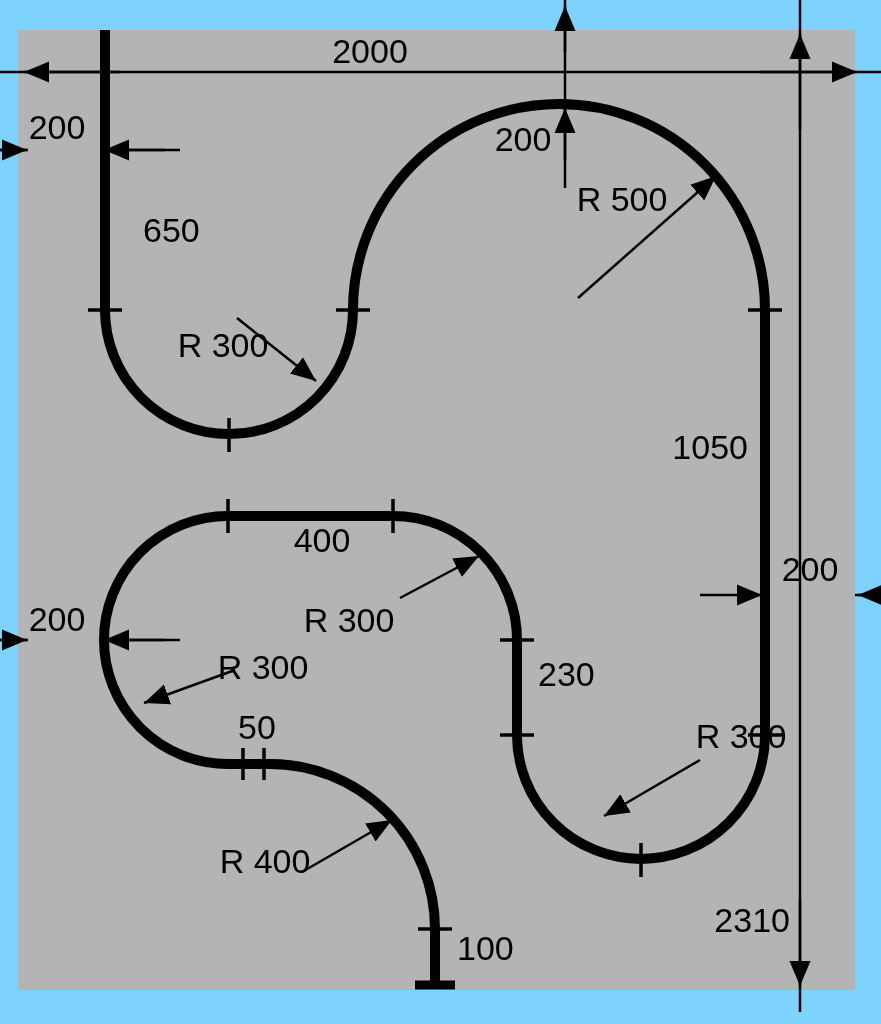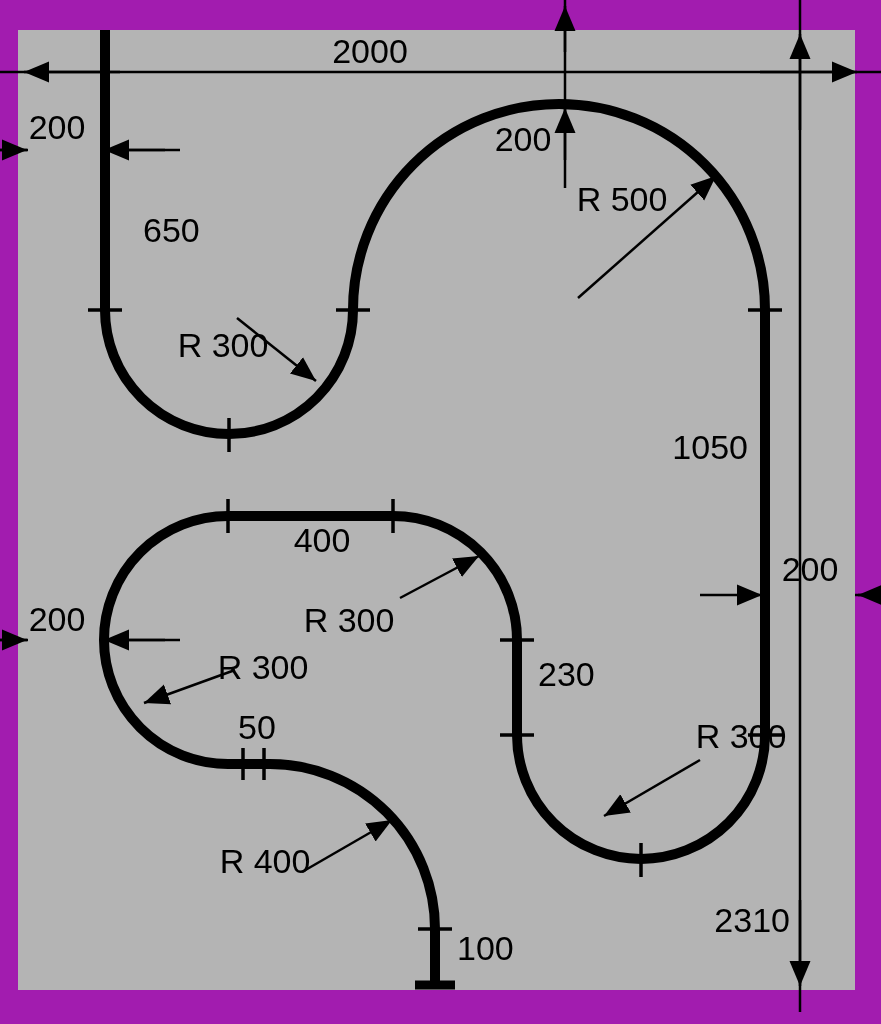--- a/index.html
+++ b/index.html
@@ -1,16 +1,16 @@
 <!DOCTYPE html>
 <html><head>
 <meta charset="utf-8">
 <style>
   html, body { margin: 0; padding: 0; background: #ffffff; }
-  .stage { position: relative; width: 881px; height: 1024px; background: #a21caf; overflow: hidden; }
+  .stage { position: relative; width: 881px; height: 1024px; background: #7dd3fc; overflow: hidden; }
   svg { display: block; }
   text {
     font-family: "Liberation Sans", "DejaVu Sans", sans-serif;
     font-size: 34px;
     fill: #000000;
   }
   .dimline { stroke: #000000; stroke-width: 2.5; fill: none; }
   .arrowline { stroke: #000000; stroke-width: 2.5; fill: none; }
   .tick { stroke: #000000; stroke-width: 3.5; }
   .mainpath { stroke: #000000; stroke-width: 10; fill: none; }

